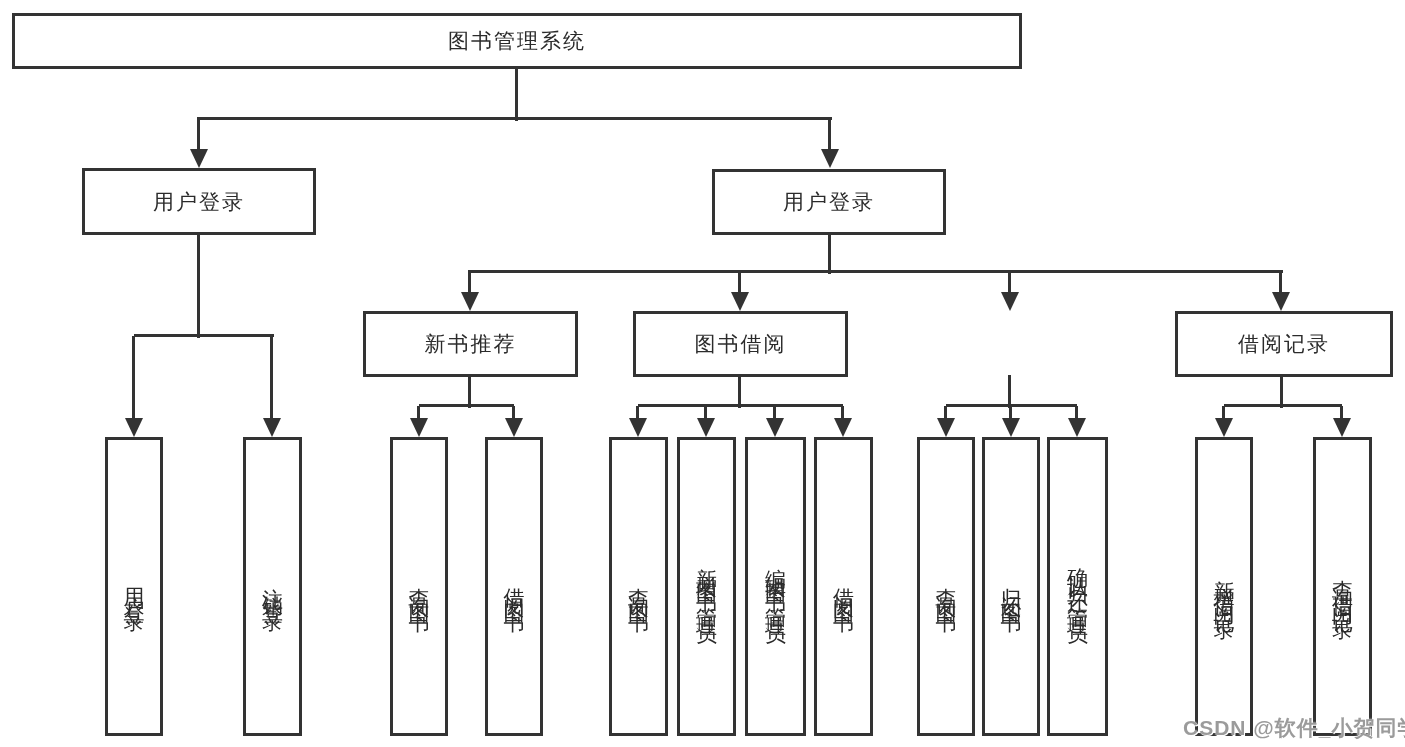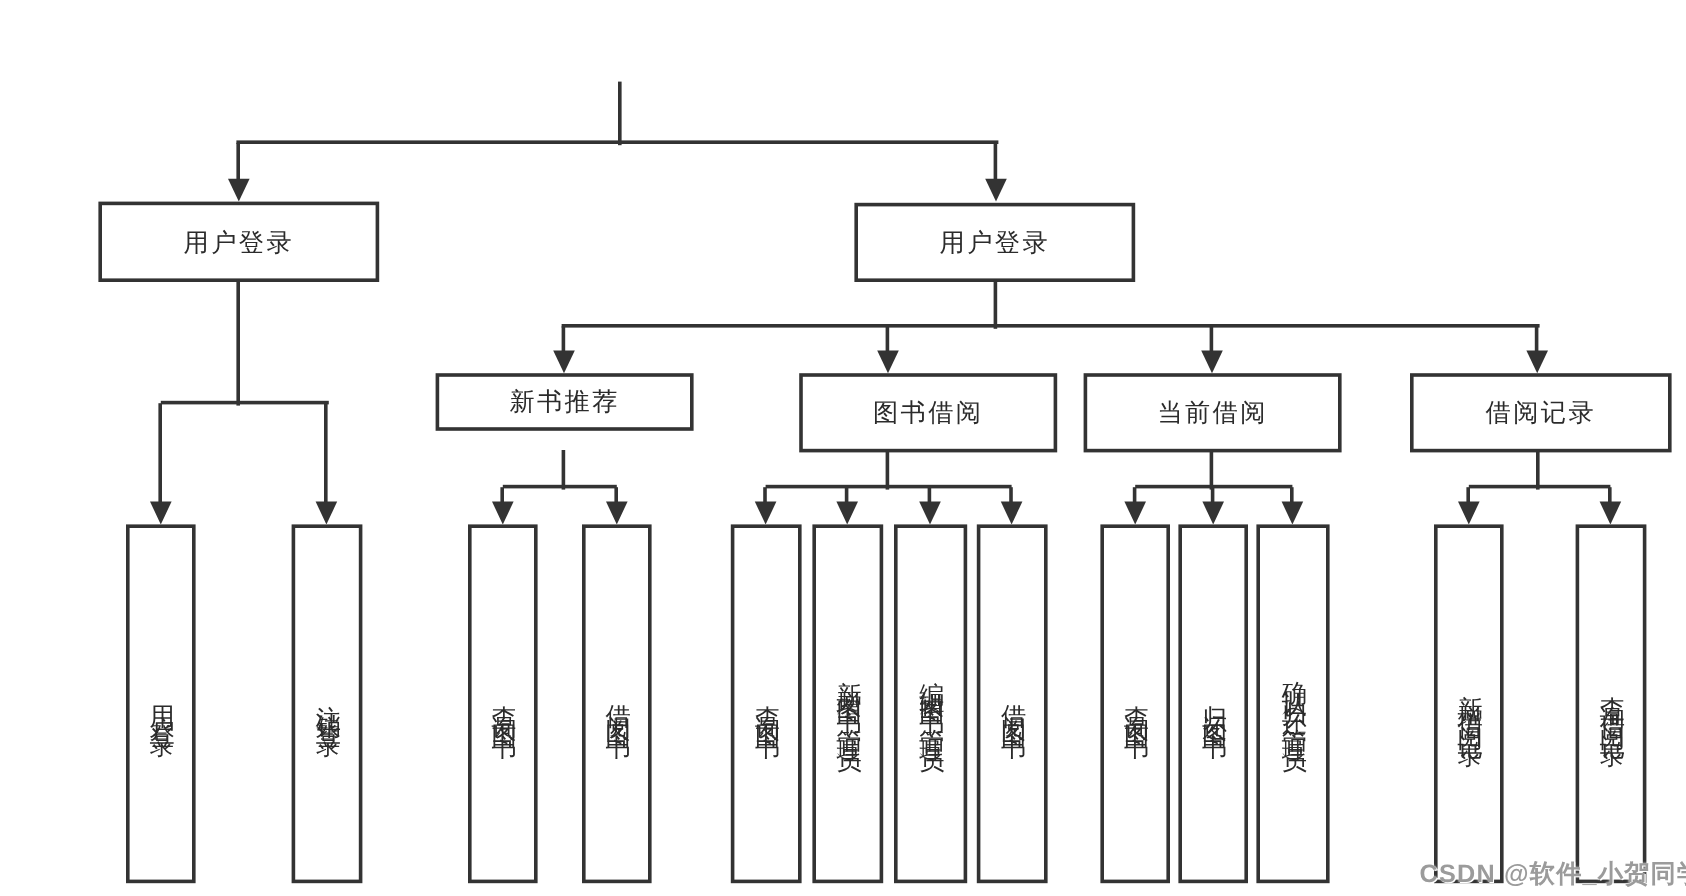--- a/index.html
+++ b/index.html
@@ -28,20 +28,21 @@
     position:absolute;left:1183px;top:714px;z-index:5;
     color:var(--wm,#9b9b9b);font-size:21px;font-weight:600;letter-spacing:1px;
     text-shadow:0 0 2px #ffffff,1px 1px 0 #ffffff;white-space:nowrap;
   }
 </style>
 </head>
 <body>
 
 <div class="canvas">
 
+  <div class="box" style="left:12px;top:13px;width:1010px;height:56px;">图书管理系统</div>
 
   <div class="vline" style="left:515px;top:68px;height:53px;"></div>
   <div class="hline" style="left:197px;top:117px;width:635px;"></div>
   <div class="vline" style="left:197px;top:119px;height:36px;"></div>
   <div class="arrow" style="left:190px;top:149px;"></div>
   <div class="vline" style="left:828px;top:119px;height:36px;"></div>
   <div class="arrow" style="left:821px;top:149px;"></div>
 
   <div class="box" style="left:82px;top:168px;width:234px;height:67px;">用户登录</div>
   <div class="box" style="left:712px;top:169px;width:234px;height:66px;">用户登录</div>
@@ -57,23 +58,22 @@
   <div class="hline" style="left:468px;top:270px;width:815px;"></div>
   <div class="vline" style="left:468px;top:272px;height:24px;"></div>
   <div class="arrow" style="left:461px;top:292px;"></div>
   <div class="vline" style="left:738px;top:272px;height:24px;"></div>
   <div class="arrow" style="left:731px;top:292px;"></div>
   <div class="vline" style="left:1008px;top:272px;height:24px;"></div>
   <div class="arrow" style="left:1001px;top:292px;"></div>
   <div class="vline" style="left:1279px;top:272px;height:24px;"></div>
   <div class="arrow" style="left:1272px;top:292px;"></div>
 
-  <div class="box" style="left:363px;top:311px;width:215px;height:48px;">新书推荐</div>
-  <div class="box" style="left:633px;top:311px;width:215px;height:66px;margin-left:33px;">图书借阅</div>
-  <div class="box" style="left:903px;top:311px;width:215px;height:66px;">当前借阅</div>
+  <div class="box" style="left:363px;top:311px;width:215px;height:66px;">新书推荐</div>
+  <div class="box" style="left:633px;top:311px;width:215px;height:66px;">图书借阅</div>
   <div class="box" style="left:1175px;top:311px;width:218px;height:66px;">借阅记录</div>
 
   <div class="vline" style="left:468px;top:375px;height:33px;"></div>
   <div class="hline" style="left:419px;top:404px;width:95px;"></div>
   <div class="vline" style="left:417px;top:406px;height:18px;"></div>
   <div class="arrow" style="left:410px;top:418px;"></div>
   <div class="vline" style="left:512px;top:406px;height:18px;"></div>
   <div class="arrow" style="left:505px;top:418px;"></div>
 
   <div class="vline" style="left:738px;top:375px;height:33px;"></div>

